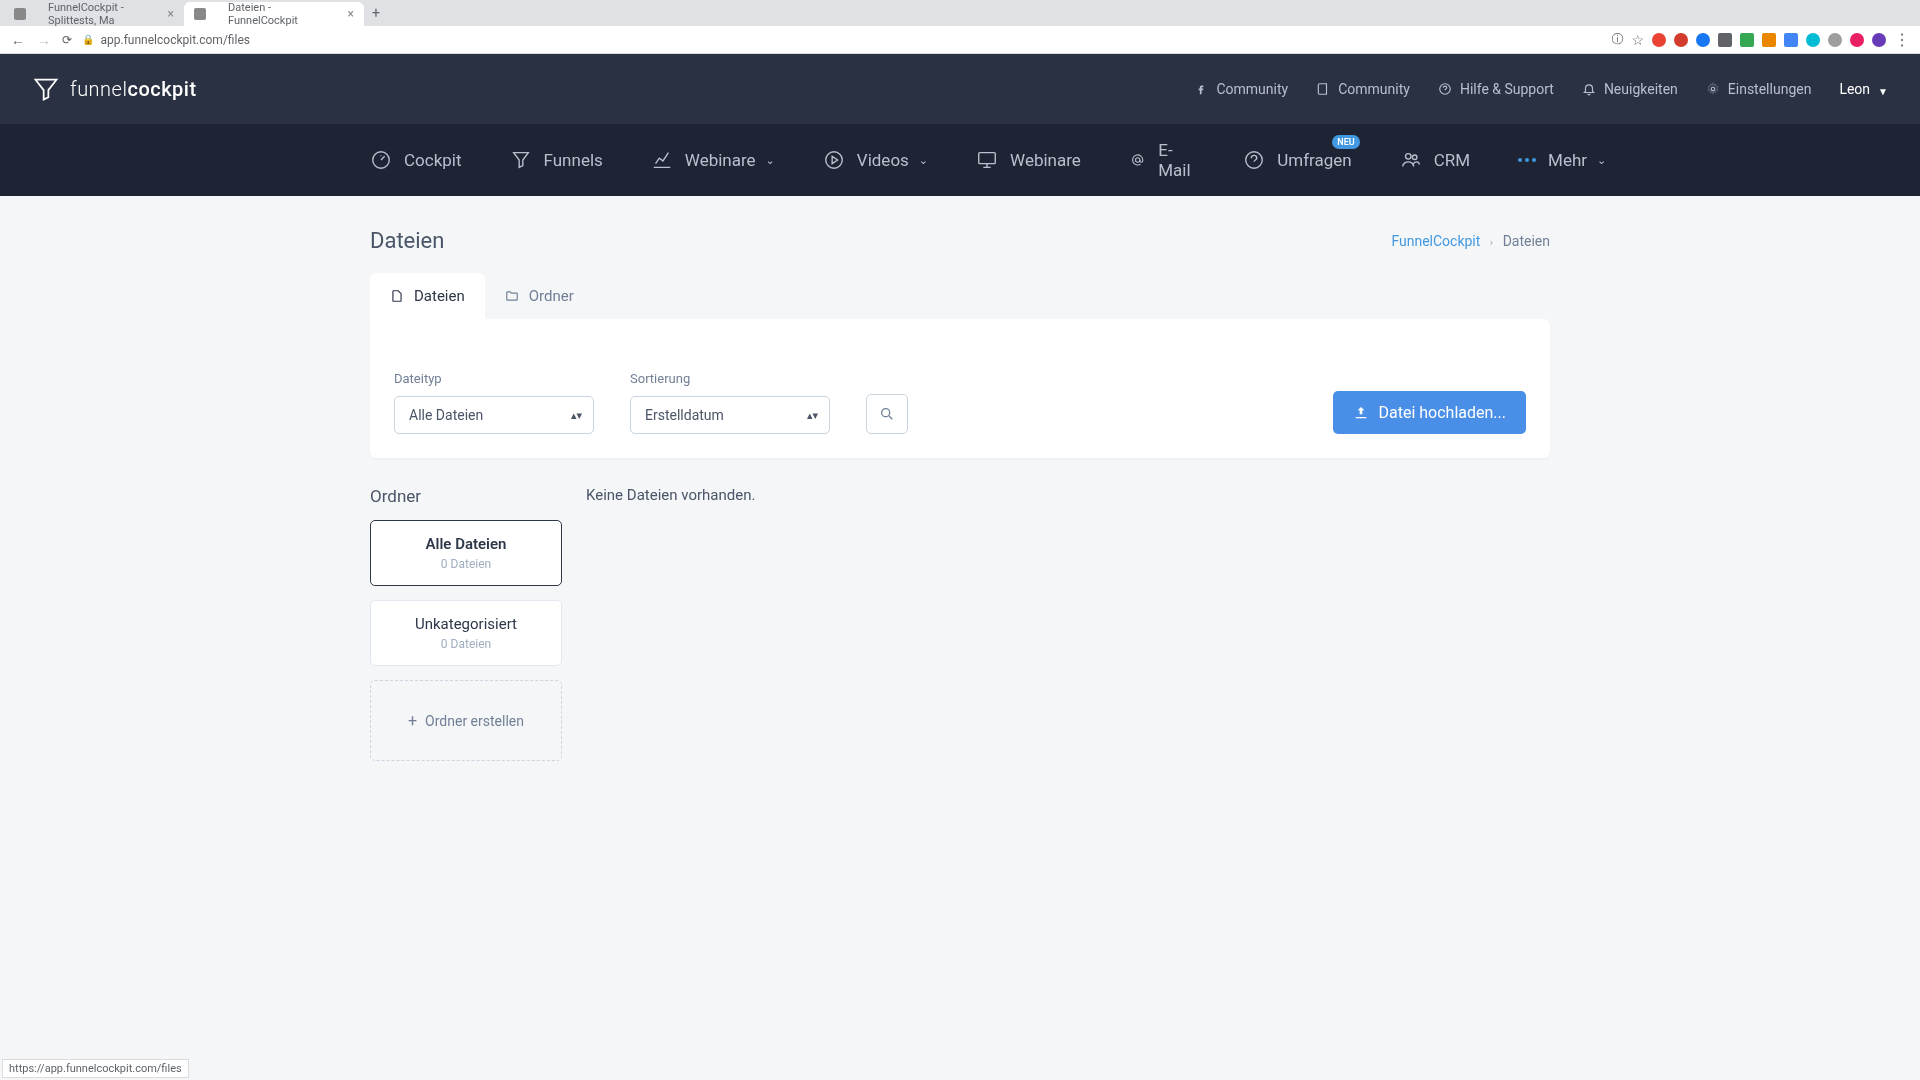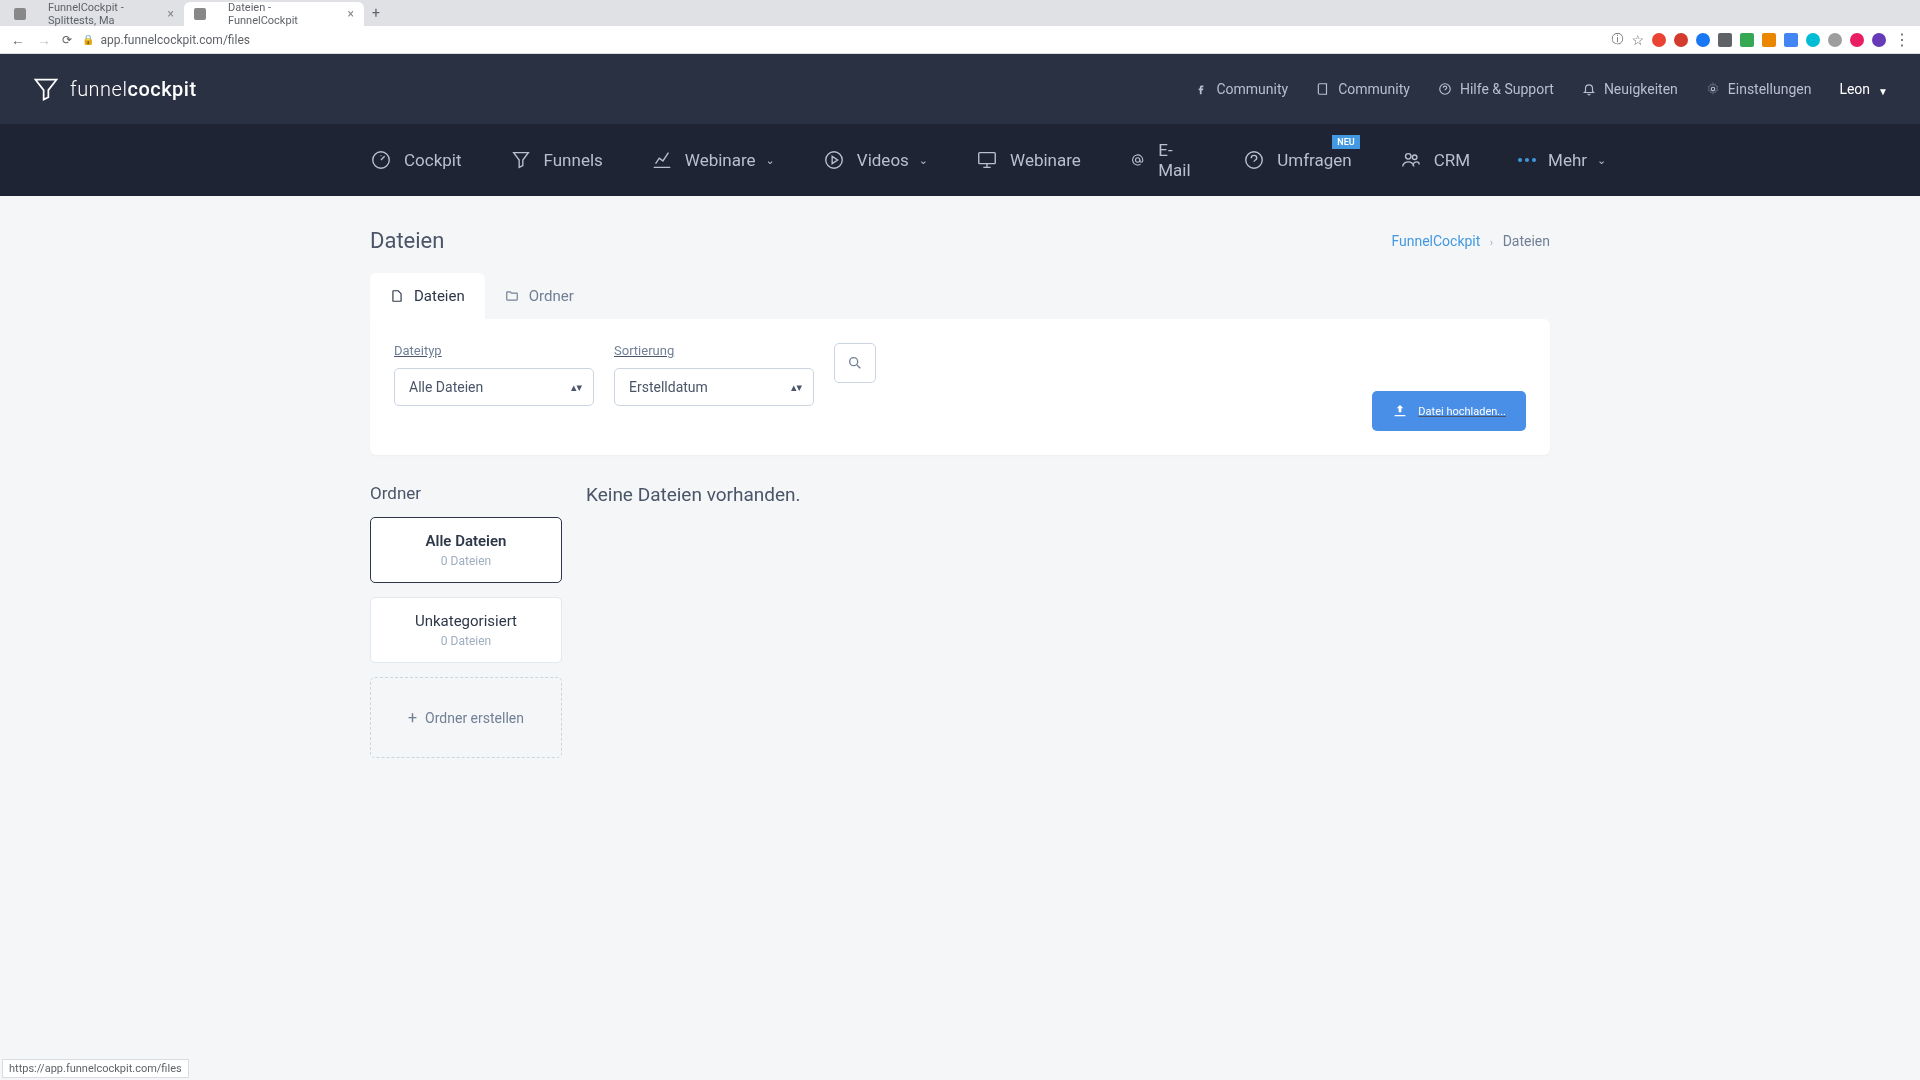--- a/index.html
+++ b/index.html
@@ -32,63 +32,63 @@
 .header-link { display: flex; align-items: center; gap: 8px; font-size: 14px; color: #b8bfce; cursor: pointer; }
 .header-link svg { width: 14px; height: 14px; }
 .user-menu { display: flex; align-items: flex-end; gap: 8px; font-size: 14px; color: #fff; cursor: pointer; }
 
 
 .main-nav { background: #1e2433; height: 72px; display: flex; align-items: center; padding: 0 32px; gap: 48px; justify-content: flex-start; }
 .main-nav-inner { display: flex; gap: 48px; align-items: center; max-width: 1260px; margin: 0 auto; width: 100%; padding: 0 40px; }
 .nav-item { display: flex; align-items: center; gap: 12px; color: #b8bfce; font-size: 17px; cursor: pointer; position: relative; }
 .nav-item svg { width: 22px; height: 22px; }
 .nav-item .chev { font-size: 11px; margin-left: -2px; }
-.badge { position: absolute; top: -14px; right: -8px; background: #4299e1; color: #fff; font-size: 9px; font-weight: 600; padding: 2px 5px; border-radius: 0; }
+.badge { position: absolute; top: -14px; right: -8px; background: #4299e1; color: #fff; font-size: 9px; font-weight: 600; padding: 2px 5px; border-radius: 7px; }
 .nav-more-dots { display: flex; gap: 3px; }
 .nav-more-dots span { width: 4px; height: 4px; border-radius: 50%; background: #4299e1; }
 
 
 .page { max-width: 1260px; margin: 0 auto; padding: 32px 40px; }
 .page-header { display: flex; justify-content: space-between; align-items: center; margin-bottom: 20px; }
 .page-title { font-size: 22px; font-weight: 400; color: #4a5568; }
 .breadcrumb { font-size: 14px; color: #718096; }
 .breadcrumb a { color: #4299e1; text-decoration: none; }
 .breadcrumb .sep { margin: 0 6px; color: #a0aec0; font-size: 11px; }
 
 
 .tabs { display: flex; gap: 0; }
 .tab-btn { display: flex; align-items: center; gap: 10px; padding: 14px 20px; font-size: 15px; color: #718096; background: transparent; border: none; cursor: pointer; border-radius: 6px 6px 0 0; }
 .tab-btn.active { background: #fff; color: #2d3748; }
 .tab-btn svg { width: 14px; height: 14px; }
 
 
-.filter-card { background: #fff; padding: 24px; border-radius: 0 6px 6px 6px; display: flex; gap: 20px; box-shadow: 0 1px 2px rgba(0,0,0,0.04); text-decoration: underline; }
+.filter-card { background: #fff; padding: 24px; border-radius: 0 6px 6px 6px; display: flex; gap: 36px; align-items: flex-end; box-shadow: 0 1px 2px rgba(0,0,0,0.04); }
 .filter-group { display: flex; flex-direction: column; gap: 10px; }
 .filter-label { font-size: 13px; color: #718096; }
 .select-wrap { position: relative; }
 .select { appearance: none; border: 1px solid #cbd5e0; border-radius: 5px; padding: 10px 40px 10px 14px; font-size: 14px; color: #4a5568; background: #fff; width: 200px; cursor: pointer; }
 .select-arrow { position: absolute; right: 12px; top: 50%; transform: translateY(-50%); pointer-events: none; font-size: 11px; color: #4a5568; }
 .search-input { border: 1px solid #cbd5e0; border-radius: 5px; padding: 10px 14px; font-size: 14px; width: 150px; }
 .search-btn { border: 1px solid #cbd5e0; border-radius: 5px; background: #fff; width: 42px; height: 40px; display: flex; align-items: center; justify-content: center; cursor: pointer; color: #718096; }
-.upload-btn { margin-left: auto; background: #4a8fe7; color: #fff; border: none; border-radius: 5px; padding: 12px 20px; font-size: 11px; display: flex; align-items: center; gap: 10px; cursor: pointer; margin-top: 48px; }
+.upload-btn { margin-left: auto; background: #4a8fe7; color: #fff; border: none; border-radius: 5px; padding: 12px 20px; font-size: 16px; display: flex; align-items: center; gap: 10px; cursor: pointer; margin-top: 48px; }
 .upload-btn svg { width: 16px; height: 16px; }
 
 
 .content-area { display: flex; gap: 24px; margin-top: 28px; }
 .sidebar { width: 192px; flex-shrink: 0; }
 .sidebar-title { font-size: 17px; color: #4a5568; margin-bottom: 14px; }
 .folder-card { border: 1px solid #cbd5e0; border-radius: 5px; padding: 14px; text-align: center; margin-bottom: 14px; cursor: pointer; background: #fff; }
 .folder-card.active { border-color: #2d3748; }
 .folder-card.inactive { border-color: #e2e8f0; }
 .folder-name { font-size: 15px; color: #2d3748; margin-bottom: 4px; }
 .folder-card.active .folder-name { font-weight: 600; }
 .folder-count { font-size: 12px; color: #a0aec0; }
 .folder-create { border: 1px dashed #cbd5e0; border-radius: 5px; padding: 30px 14px; text-align: center; color: #718096; font-size: 14px; cursor: pointer; display: flex; align-items: center; justify-content: center; gap: 8px; }
 .main-content { flex: 1; }
-.empty-msg { font-size: 19px; color: #4a5568; }
+.empty-msg { font-size: 15px; color: #4a5568; }
 
 
 .status-bar { position: fixed; bottom: 2px; left: 2px; background: #fff; border: 1px solid #dadce0; padding: 2px 6px; font-size: 11px; color: #5f6368; }
 </style>
 </head>
 <body>
 
 <div class="browser-chrome">
   <div class="tab-bar">
     <div class="tab">

